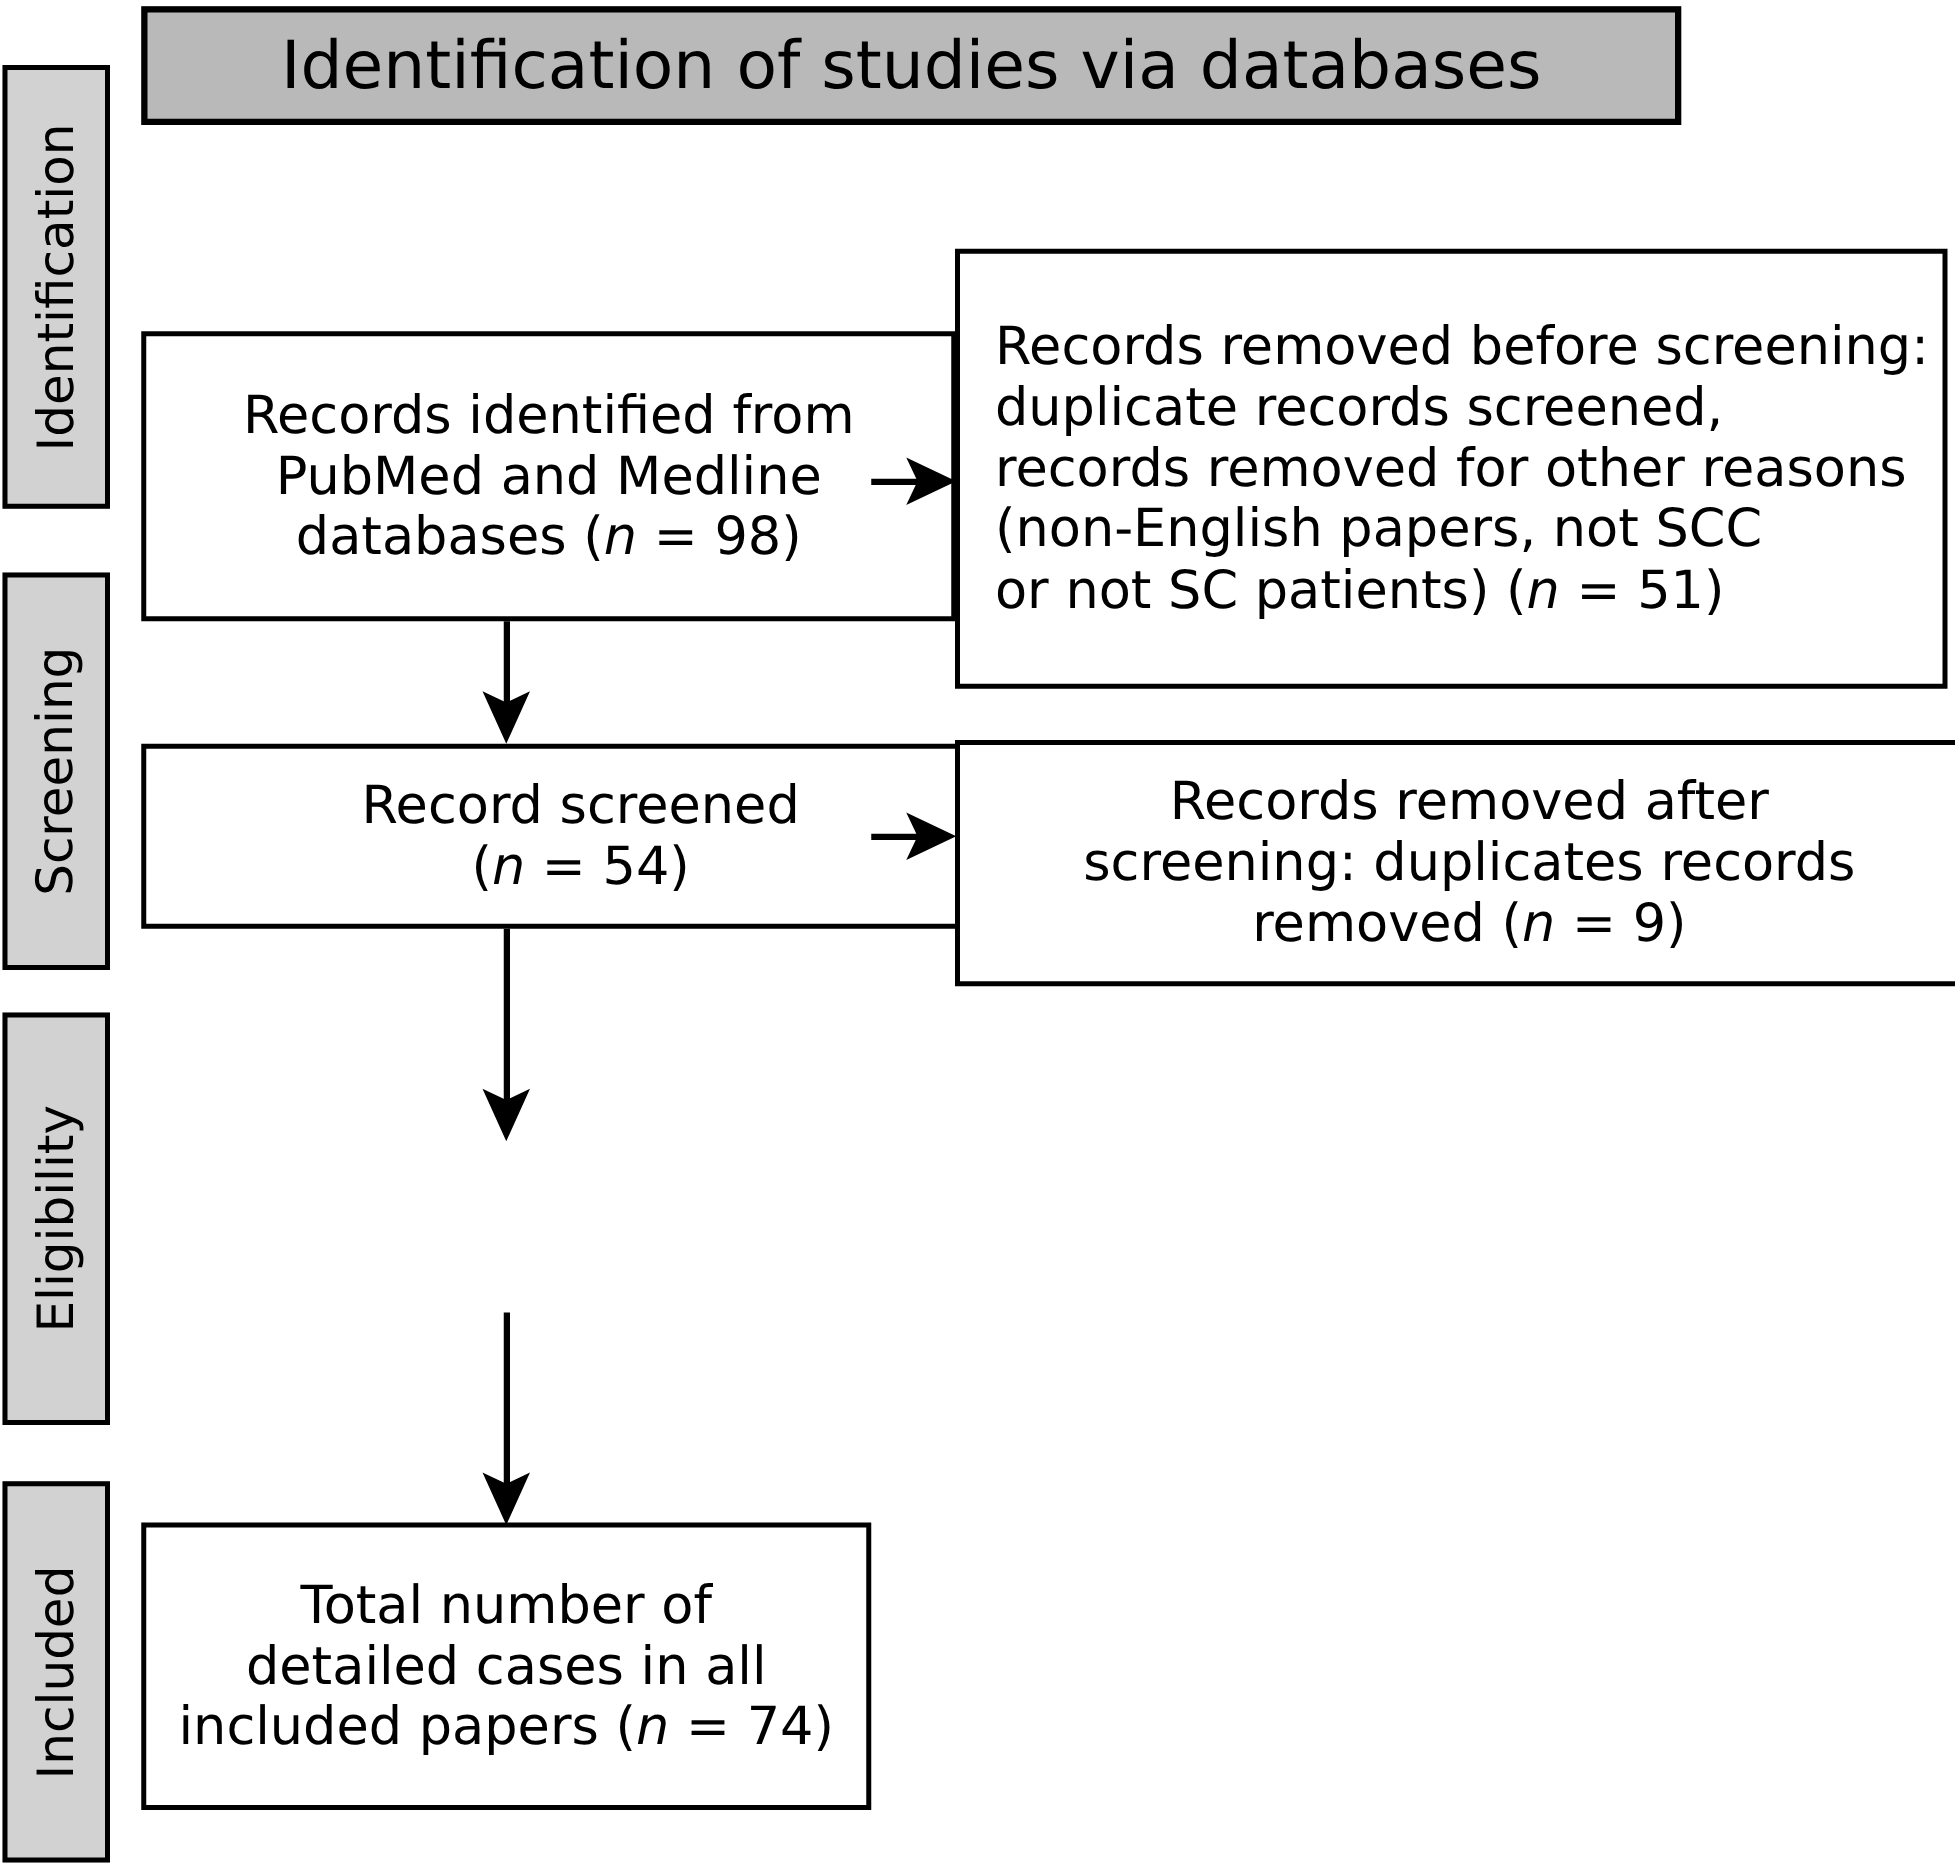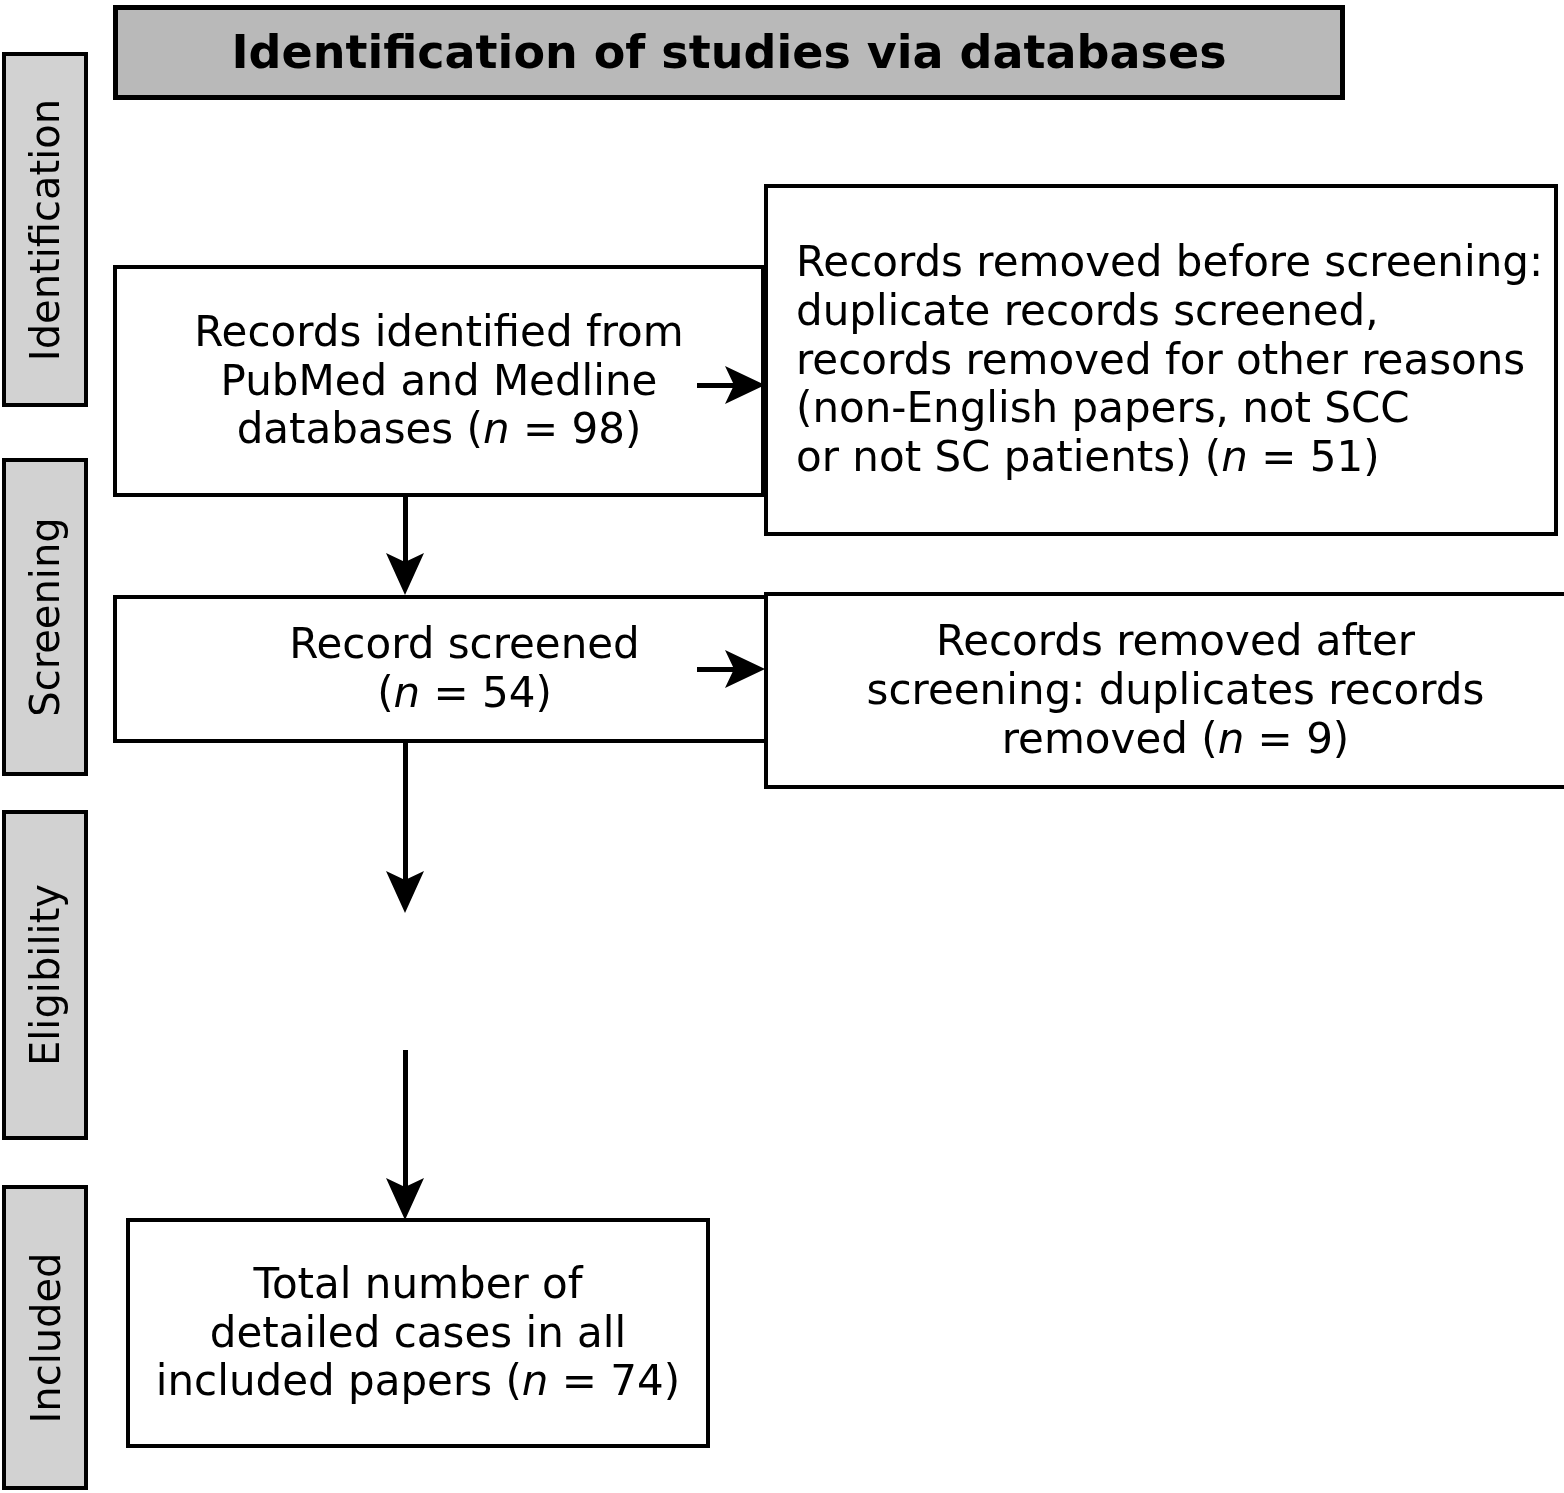--- a/index.html
+++ b/index.html
@@ -42,22 +42,22 @@
   .banner {
     position: absolute;
     background: #b9b9b9;
     border: 5px solid #000000;
     box-sizing: border-box;
     display: flex;
     align-items: center;
     justify-content: center;
   }
   .banner .banner-text {
-    font-size: 46px;
-    font-weight: bold;
+    font-size: 53px;
+    font-weight: normal;
     color: #000000;
     white-space: nowrap;
     line-height: 1.05;
   }
 
   
   .box {
     position: absolute;
     background: #ffffff;
     border: 4px solid #000000;
@@ -124,41 +124,41 @@
   <div class="stage-label" style="left:2px; top:1185px; width:86px; height:305px;">
     <span class="stage-text">Included</span>
   </div>
 
   <div class="box center" style="left:113px; top:265px; width:652px; height:232px;">
     <span class="line">Records identified from</span>
     <span class="line">PubMed and Medline</span>
     <span class="line"><span>databases (</span><span class="ital">n</span><span> = 98)</span></span>
   </div>
 
-  <div class="box left" style="left:764px; top:184px; width:794px; height:352px; padding-left:22px;">
+  <div class="box left" style="left:764px; top:199px; width:794px; height:352px; padding-left:22px;">
     <span class="line">Records removed before screening:</span>
     <span class="line">duplicate records screened,</span>
     <span class="line">records removed for other reasons</span>
     <span class="line">(non-English papers, not SCC</span>
     <span class="line"><span>or not SC patients) (</span><span class="ital">n</span><span> = 51)</span></span>
   </div>
 
   <div class="box center" style="left:113px; top:595px; width:703px; height:148px;">
     <span class="line">Record screened</span>
     <span class="line"><span>(</span><span class="ital">n</span><span> = 54)</span></span>
   </div>
 
   <div class="box center" style="left:764px; top:592px; width:823px; height:197px;">
     <span class="line">Records removed after</span>
     <span class="line">screening: duplicates records</span>
     <span class="line"><span>removed (</span><span class="ital">n</span><span> = 9)</span></span>
   </div>
 
 
-  <div class="box center" style="left:126px; top:1218px; width:584px; height:230px;">
+  <div class="box center" style="left:113px; top:1218px; width:584px; height:230px;">
     <span class="line">Total number of</span>
     <span class="line">detailed cases in all</span>
     <span class="line"><span>included papers (</span><span class="ital">n</span><span> = 74)</span></span>
   </div>
 
   <div class="h-arrow" style="left:697px; top:360px; width:67px; height:50px;">
     <div class="shaft" style="width:44px;"></div>
     <svg class="arrow-head" style="left:28px; top:0px;" width="42" height="50" viewBox="0 0 42 50">
       <path d="M 0 6 L 40 25 L 0 44 L 9 25 Z" fill="#000000"></path>
     </svg>

